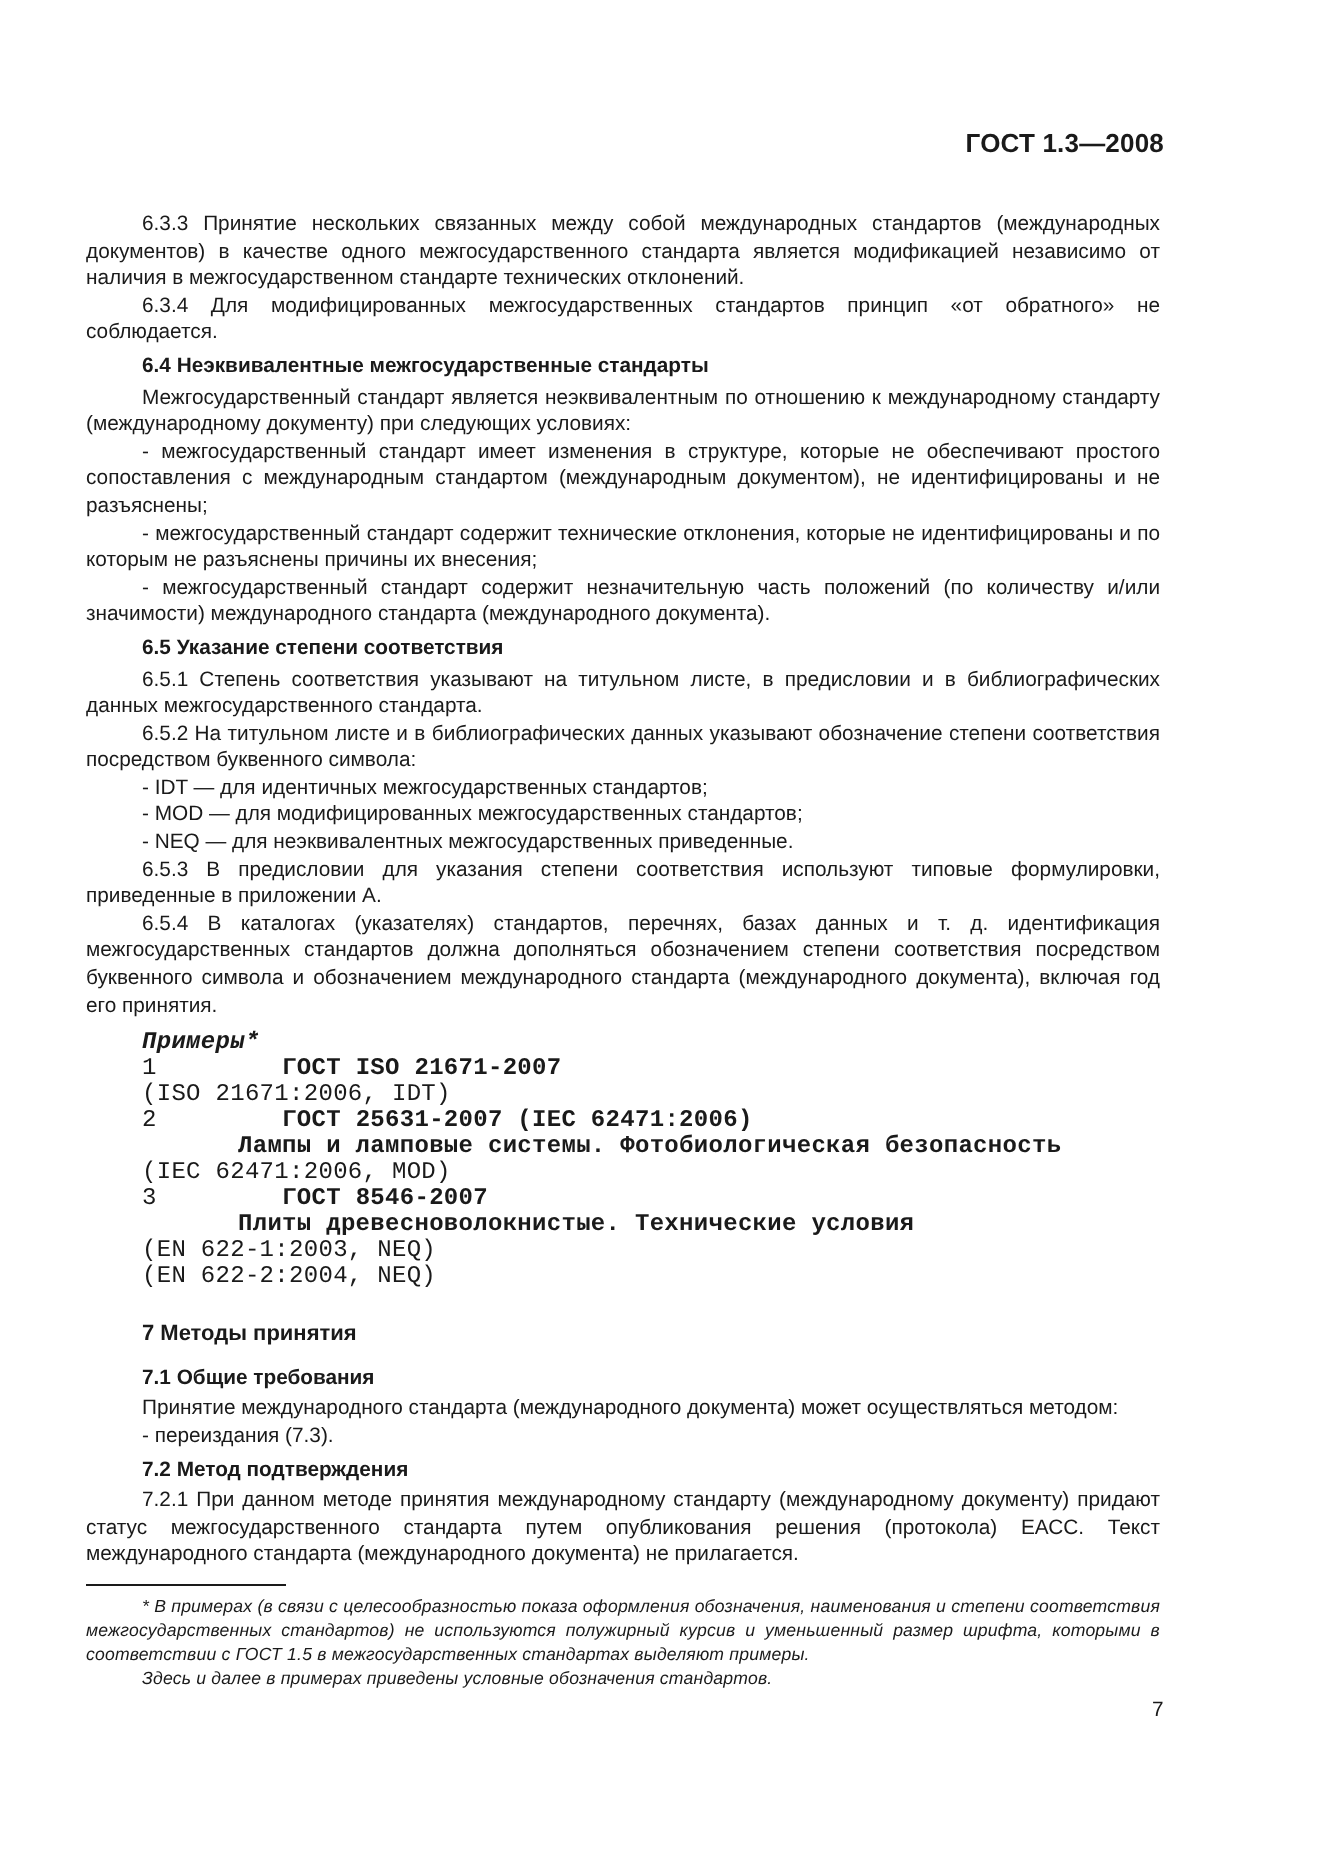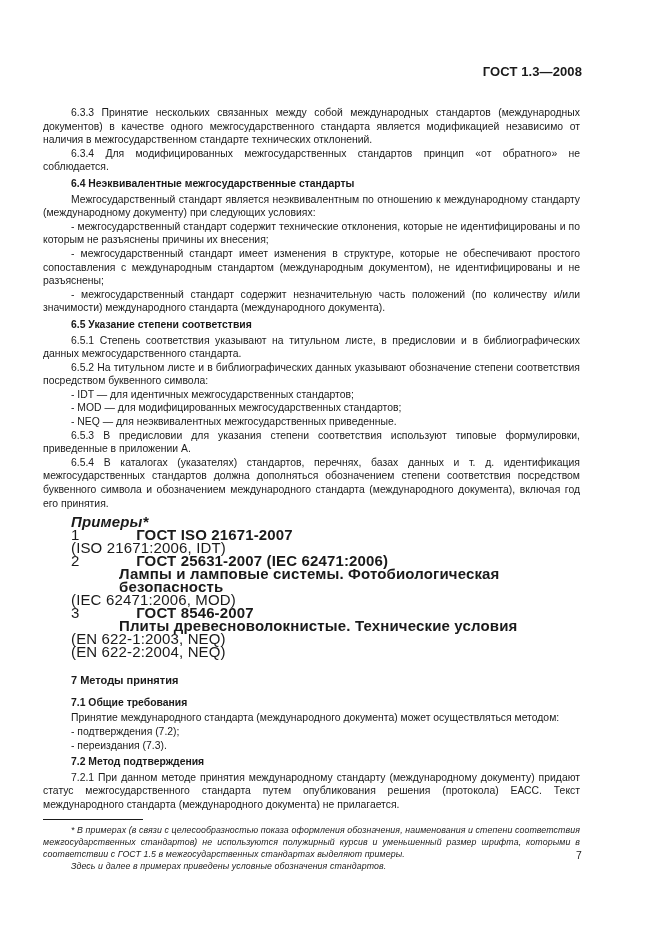--- a/index.html
+++ b/index.html
@@ -5,41 +5,41 @@
   html, body { margin: 0; padding: 0; background: #ffffff; }
   body { width: 661px; height: 936px; position: relative; overflow: hidden;
          font-family: "Liberation Sans", sans-serif; color: #1a1a1a; }
   .header { position: absolute; top: 64px; right: 79px; font-weight: bold; font-size: 13px; letter-spacing: 0.1px; }
   .body { position: absolute; left: 43px; top: 94px; width: 537px; font-size: 10.4px; line-height: 13.6px; margin-top: 12px; }
   p { margin: 0; text-align: justify; }
   .ind { text-indent: 28px; }
   .h3 { font-weight: bold; padding-left: 28px; margin-top: 3px; margin-bottom: 2px; }
   .h2 { font-weight: bold; font-size: 11px; padding-left: 28px; margin-top: 16px; margin-bottom: 8px; }
   .li { padding-left: 28px; text-indent: 0; }
-  .examples { padding-left: 28px; font-size: 15px; line-height: 13px; margin-top: 5px; letter-spacing: 0.15px; }
+  .examples { padding-left: 28px; font-size: 12px; line-height: 13px; margin-top: 5px; letter-spacing: 0.15px; font-family: Liberation Mono, monospace; }
   .examples div { margin: 0; }
   .ex-head { font-weight: bold; font-style: italic; }
   .bold { font-weight: bold; padding-left: 48px; }
   .fn-rule { width: 100px; border-top: 1px solid #1a1a1a; margin-top: 7px; margin-bottom: 4px; }
   .footnote { font-size: 8.8px; line-height: 12px; letter-spacing: 0.1px; font-style: italic; }
   .pagenum { position: absolute; top: 850px; left: 576px; font-size: 10.4px; }
 </style>
 </head>
 <body>
 
 <div class="header">ГОСТ 1.3—2008</div>
 
 <div class="body">
   <p class="ind">6.3.3  Принятие нескольких связанных между собой международных стандартов (международных документов) в качестве одного межгосударственного стандарта является модификацией независимо от наличия в межгосударственном стандарте технических отклонений.</p>
   <p class="ind">6.3.4  Для модифицированных межгосударственных стандартов принцип «от обратного» не соблюдается.</p>
 
   <p class="h3">6.4  Неэквивалентные межгосударственные стандарты</p>
   <p class="ind">Межгосударственный стандарт является неэквивалентным по отношению к международному стандарту (международному документу) при следующих условиях:</p>
+  <p class="ind">-  межгосударственный стандарт имеет изменения в структуре, которые не обеспечивают простого сопоставления с международным стандартом (международным документом), не идентифицированы и не разъяснены;</p>
   <p class="ind">-  межгосударственный стандарт содержит технические отклонения, которые не идентифицированы и по которым не разъяснены причины их внесения;</p>
-  <p class="ind">-  межгосударственный стандарт имеет изменения в структуре, которые не обеспечивают простого сопоставления с международным стандартом (международным документом), не идентифицированы и не разъяснены;</p>
   <p class="ind">-  межгосударственный стандарт содержит незначительную часть положений (по количеству и/или значимости) международного стандарта (международного документа).</p>
 
   <p class="h3">6.5  Указание степени соответствия</p>
   <p class="ind">6.5.1  Степень соответствия указывают на титульном листе, в предисловии и в библиографических данных межгосударственного стандарта.</p>
   <p class="ind">6.5.2  На титульном листе и в библиографических данных указывают обозначение степени соответствия посредством буквенного символа:</p>
   <p class="li">-  IDT — для идентичных межгосударственных стандартов;</p>
   <p class="li">-  MOD — для модифицированных межгосударственных стандартов;</p>
   <p class="li">-  NEQ — для неэквивалентных межгосударственных приведенные.</p>
   <p class="ind">6.5.3  В предисловии для указания степени соответствия используют типовые формулировки, приведенные в приложении А.</p>
   <p class="ind">6.5.4  В каталогах (указателях) стандартов, перечнях, базах данных и т. д. идентификация межгосударственных стандартов должна дополняться обозначением степени соответствия посредством буквенного символа и обозначением международного стандарта (международного документа), включая год его принятия.</p>
@@ -56,21 +56,20 @@
 
     <div><span>3</span>&nbsp;&nbsp;<span class="bold">ГОСТ 8546-2007</span></div>
     <div class="bold">Плиты древесноволокнистые. Технические условия</div>
     <div>(EN 622-1:2003, NEQ)</div>
     <div>(EN 622-2:2004, NEQ)</div>
   </div>
 
   <p class="h2">7  Методы принятия</p>
   <p class="h3">7.1  Общие требования</p>
   <p class="ind">Принятие международного стандарта (международного документа) может осуществляться методом:</p>
-  <p class="li">-  подтверждения (7.2);</p>
   <p class="li">-  переиздания (7.3).</p>
 
   <p class="h3">7.2  Метод подтверждения</p>
   <p class="ind">7.2.1  При данном методе принятия международному стандарту (международному документу) придают статус межгосударственного стандарта путем опубликования решения (протокола) ЕАСС. Текст международного стандарта (международного документа) не прилагается.</p>
 
   <div class="fn-rule"></div>
   <p class="ind footnote">*  В примерах (в связи с целесообразностью показа оформления обозначения, наименования и степени соответствия межгосударственных стандартов) не используются полужирный курсив и уменьшенный размер шрифта, которыми в соответствии с ГОСТ 1.5 в межгосударственных стандартах выделяют примеры.</p>
   <p class="ind footnote">Здесь и далее в примерах приведены условные обозначения стандартов.</p>
 </div>
 

